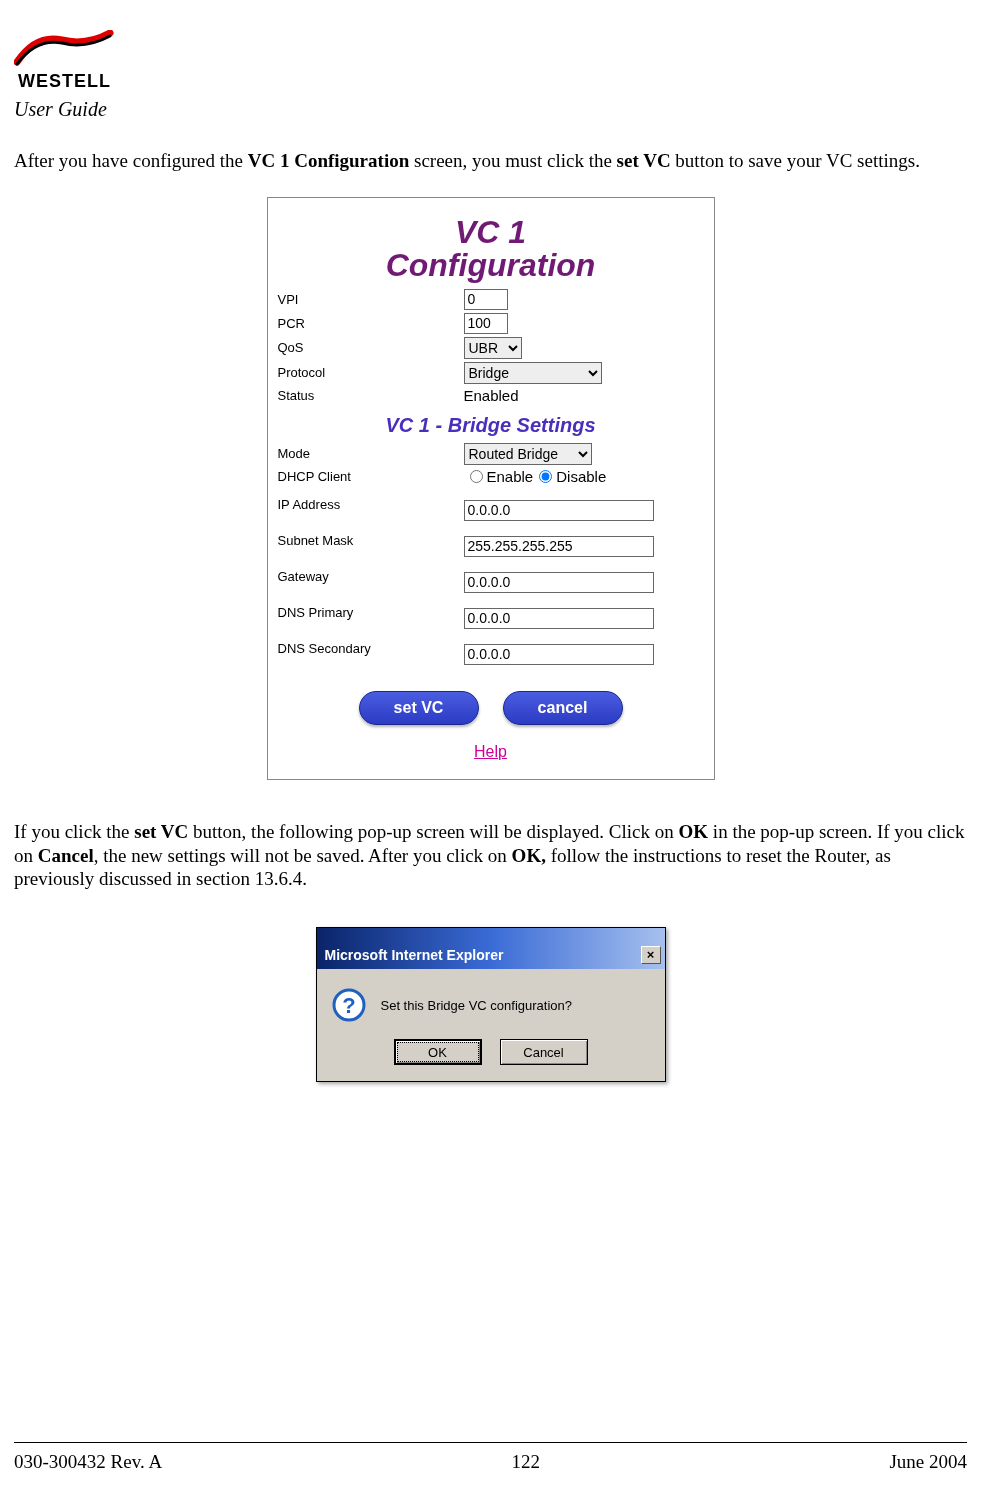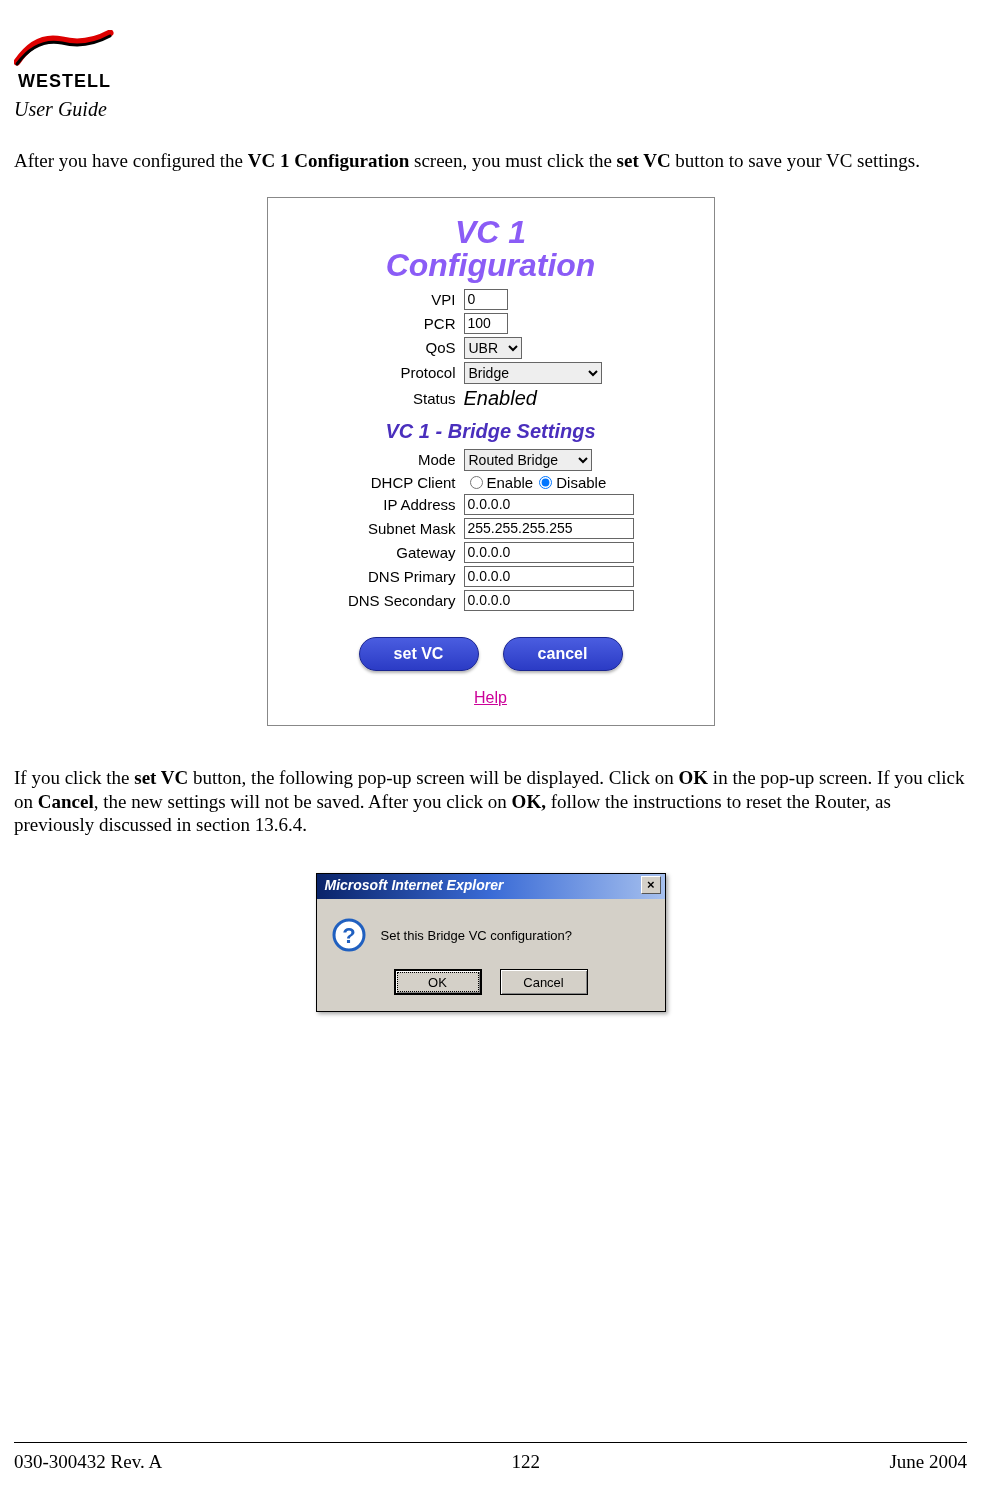--- a/index.html
+++ b/index.html
@@ -45,21 +45,21 @@
     }
     .panel {
       border: 1px solid #888;
       width: 448px;
       padding: 18px 10px 18px 10px;
       font-family: Verdana, Geneva, sans-serif;
       font-size: 15px;
     }
     .panel-title {
       text-align: center;
-      color: #8b5cf6;
+      color: #701a75;
       font-family: Verdana, sans-serif;
       font-weight: bold;
       font-style: italic;
       font-size: 32px;
       line-height: 1.05;
       margin-bottom: 6px;
     }
     .panel-subtitle {
       text-align: center;
       color: #4a2fbd;
@@ -69,38 +69,37 @@
       font-size: 20px;
       margin: 10px 0 6px 0;
     }
     .form-row {
       display: flex;
       align-items: center;
       margin: 3px 0;
     }
     .form-label {
       flex: 0 0 186px;
-      text-align: right;
       padding-right: 8px;
-      font-size: 15px;
+      font-size: 13px;
     }
     .form-input {
       font-family: Verdana, sans-serif;
       font-size: 14px;
       border: 1px solid #666;
       background: #fff;
       padding: 1px 3px;
       height: 21px;
     }
     .inp-small { width: 44px; }
-    .inp-med { width: 170px; }
+    .inp-med { width: 190px; margin-top: 12px; }
     .sel-small { width: 58px; height: 22px; border: 1px solid #666; font-size: 14px; font-family: Verdana, sans-serif; background: #eee; }
     .sel-med { width: 138px; height: 22px; border: 1px solid #666; font-size: 14px; font-family: Verdana, sans-serif; background: #eee; }
     .sel-mode { width: 128px; height: 22px; border: 1px solid #666; font-size: 14px; font-family: Verdana, sans-serif; background: #eee; }
-    .status-val { font-size: 20px; font-style: italic; }
+    .status-val { font-size: 15px; }
     .radio-row input { margin: 0 4px 0 6px; vertical-align: middle; }
     .radio-row span { font-size: 15px; vertical-align: middle; }
     .btn-row {
       display: flex;
       justify-content: center;
       gap: 24px;
       margin: 26px 0 18px 0;
     }
     .pill-btn {
       width: 120px;
@@ -136,26 +135,25 @@
       border: 1px solid #000;
       background: #d4d0c8;
       font-family: Tahoma, sans-serif;
       font-size: 13px;
       box-shadow: 2px 2px 4px rgba(0,0,0,0.35);
     }
     .dlg-titlebar {
       background: linear-gradient(90deg, #0a246a, #3a6bd6 50%, #a6c0ee);
       color: #fff;
       font-weight: bold;
-      padding: 2px 4px 5px 8px;
+      padding: 18px 4px 5px 8px;
       display: flex;
       justify-content: space-between;
       align-items: center;
       font-size: 14px;
-      font-style: italic;
     }
     .dlg-close {
       width: 20px;
       height: 18px;
       background: #d4d0c8;
       color: #000;
       font-family: Arial, sans-serif;
       font-weight: bold;
       border: 1px solid #fff;
       border-right-color: #555;

